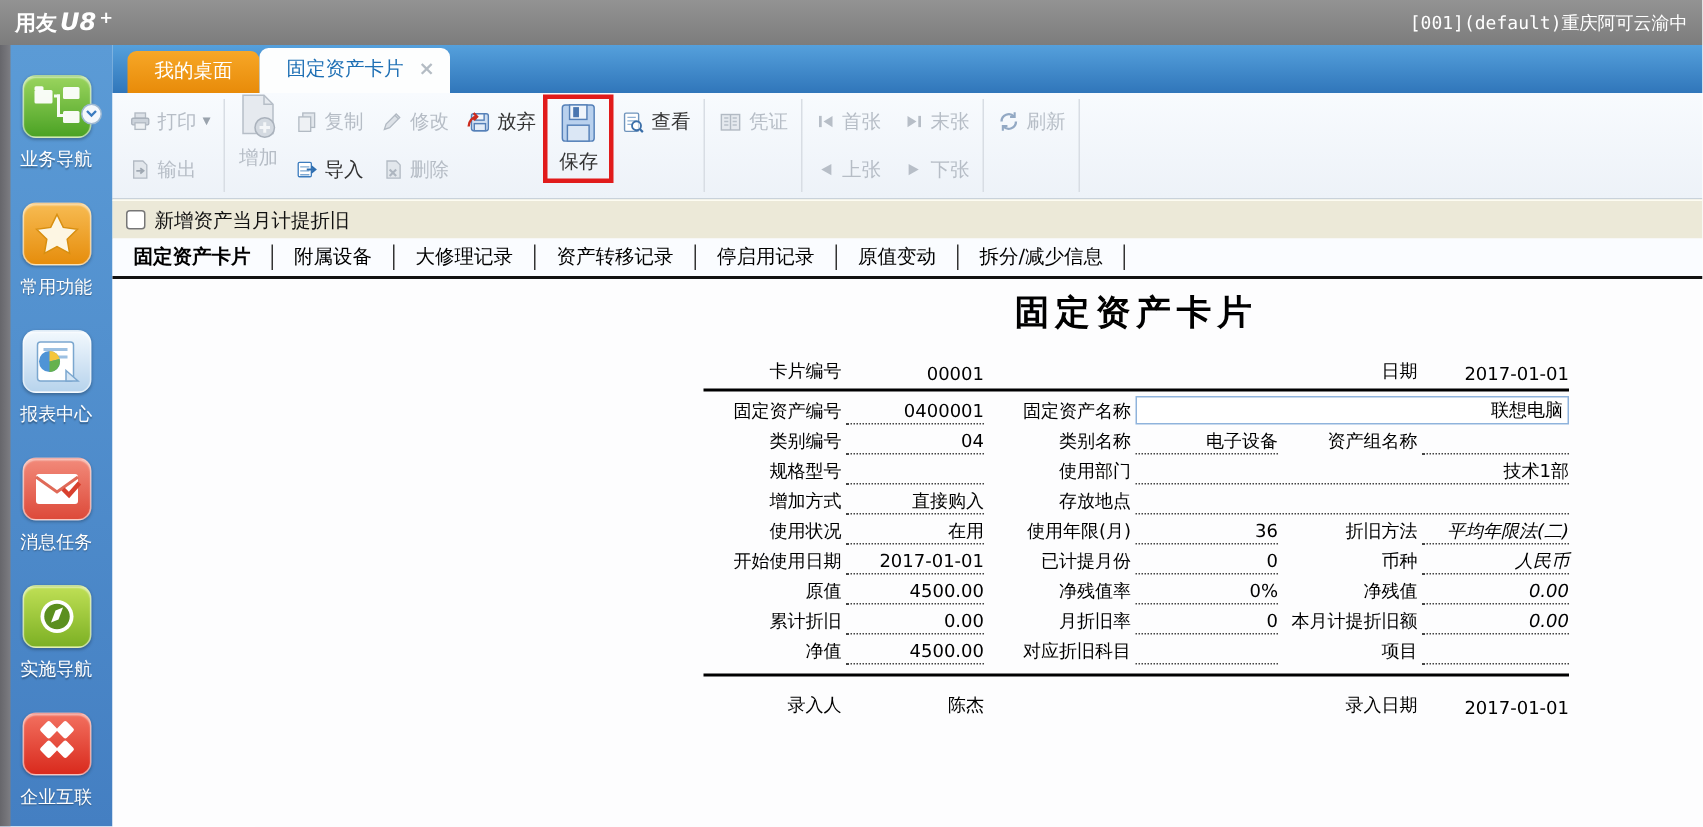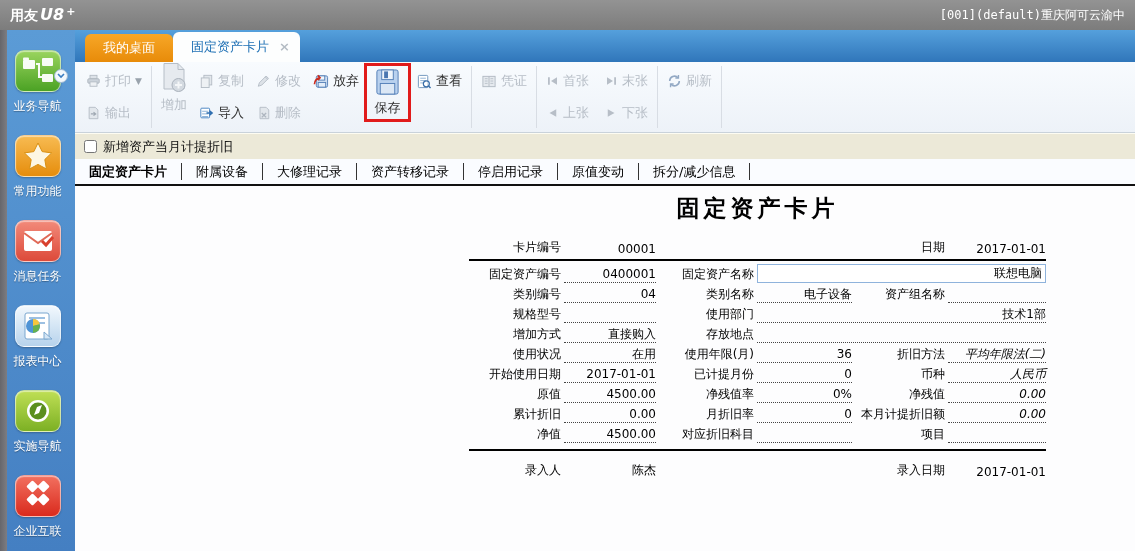--- a/index.html
+++ b/index.html
@@ -39,21 +39,21 @@
 
   
   .tabbar { height:32px; background:linear-gradient(#55a0dc,#3076ba); display:flex; align-items:flex-end; padding-left:10px; }
   .tab { height:28px; line-height:28px; padding:0 18px; font-size:13px; border-radius:6px 6px 0 0; cursor:pointer; }
   .tab-home { background:linear-gradient(#f7a727,#e88b09); color:#fff; }
   .tab-active { background:#fdfefe; color:#1d6fb4; display:flex; align-items:center; gap:10px; height:30px; line-height:30px; padding-right:10px; }
   .tab-close { color:#b4bcc4; font-size:13px; font-weight:bold; cursor:pointer; }
 
   
   .toolbar { height:71px; background:linear-gradient(#f8fbfe,#edf2f8); border-bottom:1px solid #c9d2da;
-    display:flex; align-items:flex-start; padding-left:8px; }
+    display:flex; align-items:flex-start; padding-left:8px;font-family:Liberation Mono, monospace; }
   .sep { width:1px; height:62px; background:#d8dde4; margin:4px 6px 0 6px; flex:0 0 1px; }
   .tgroup { display:flex; align-items:flex-start; }
   .tcol { display:flex; flex-direction:column; justify-content:space-between; height:52px; margin-top:9px; }
   .trow { display:flex; gap:10px; }
   .tbtn { display:flex; align-items:center; gap:4px; background:none; border:none; font-size:13px;
     color:#333; cursor:pointer; font-family:inherit; padding:1px 3px; white-space:nowrap; }
   .tbtn.disabled { color:#b6bdc6; cursor:default; }
   .tbtn.big { flex-direction:column; gap:2px; padding:0 2px; }
   .top-only { margin-top:9px; }
   .caret { font-size:9px; color:#9aa3ad; }
@@ -129,44 +129,44 @@
     <div class="side-item">
       <div class="icon-box ic-orange">
         <svg width="44" height="40" viewBox="0 0 44 40">
             <path d="M22 7l4.2 8.6 9.4 1.3-6.8 6.6 1.6 9.4L22 28.4l-8.4 4.5 1.6-9.4-6.8-6.6 9.4-1.3z" fill="#fdf6e3" stroke="#d88f10" stroke-width="1"></path>
           </svg>
       </div>
       <div class="side-label">常用功能</div>
     </div>
 
     <div class="side-item">
-      <div class="icon-box ic-red">
-        <svg width="44" height="40" viewBox="0 0 44 40">
-            <rect x="8" y="10" width="28" height="20" rx="2" fill="#fff"></rect>
-            <path d="M8 12l14 10 14-10" stroke="#e06a58" stroke-width="2" fill="none"></path>
-            <path d="M26 20l4 4 7-8" stroke="#d8402e" stroke-width="3" fill="none"></path>
-          </svg>
-      </div>
-      <div class="side-label">消息任务</div>
-    </div>
-
-    <div class="side-item">
       <div class="icon-box ic-blue">
         <svg width="44" height="40" viewBox="0 0 44 40">
             <rect x="9" y="7" width="24" height="26" rx="2" fill="#fff" stroke="#7ba7cf"></rect>
             <rect x="13" y="11" width="16" height="2" fill="#9cc0e2"></rect>
             <rect x="13" y="16" width="16" height="2" fill="#9cc0e2"></rect>
             <rect x="13" y="21" width="10" height="2" fill="#9cc0e2"></rect>
             <circle cx="17" cy="20" r="7" fill="#4f94d6"></circle>
             <path d="M17 20V13a7 7 0 0 1 6.8 5.3z" fill="#f5c63c"></path>
             <path d="M17 20l6.8-1.7A7 7 0 0 1 17 27z" fill="#66b24e"></path>
             <path d="M28 26l8 7h-8z" fill="#d5e6f5" stroke="#7ba7cf"></path>
           </svg>
       </div>
       <div class="side-label">报表中心</div>
+    </div>
+
+    <div class="side-item">
+      <div class="icon-box ic-red">
+        <svg width="44" height="40" viewBox="0 0 44 40">
+            <rect x="8" y="10" width="28" height="20" rx="2" fill="#fff"></rect>
+            <path d="M8 12l14 10 14-10" stroke="#e06a58" stroke-width="2" fill="none"></path>
+            <path d="M26 20l4 4 7-8" stroke="#d8402e" stroke-width="3" fill="none"></path>
+          </svg>
+      </div>
+      <div class="side-label">消息任务</div>
     </div>
 
     <div class="side-item">
       <div class="icon-box ic-lime">
         <svg width="44" height="40" viewBox="0 0 44 40">
             <circle cx="22" cy="20" r="11" fill="#fff"></circle>
             <circle cx="22" cy="20" r="8.5" fill="#5b8f1e"></circle>
             <path d="M18 24l3-8 5-2-3 8z" fill="#fff"></path>
           </svg>
       </div>

